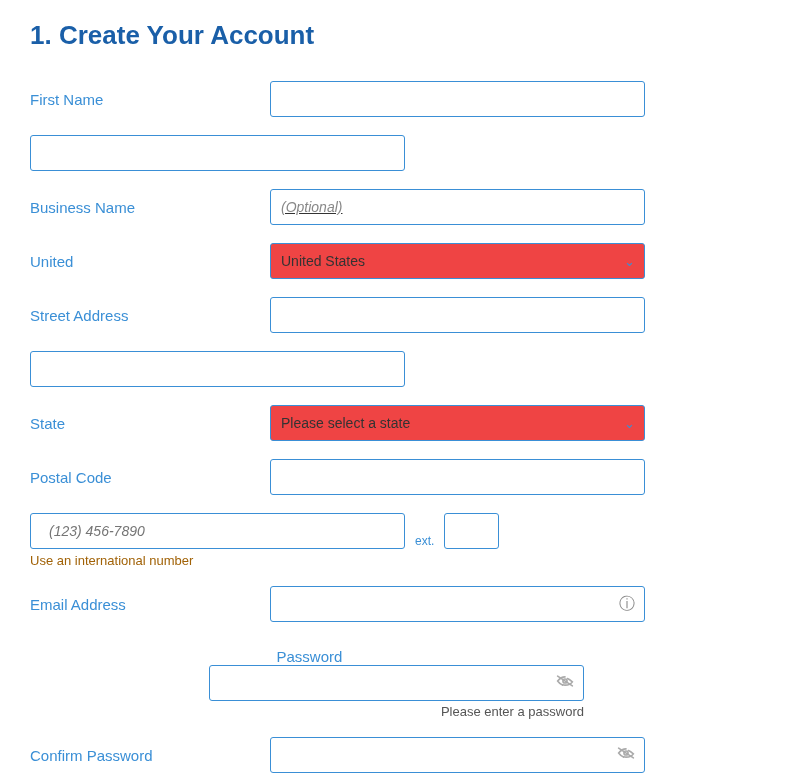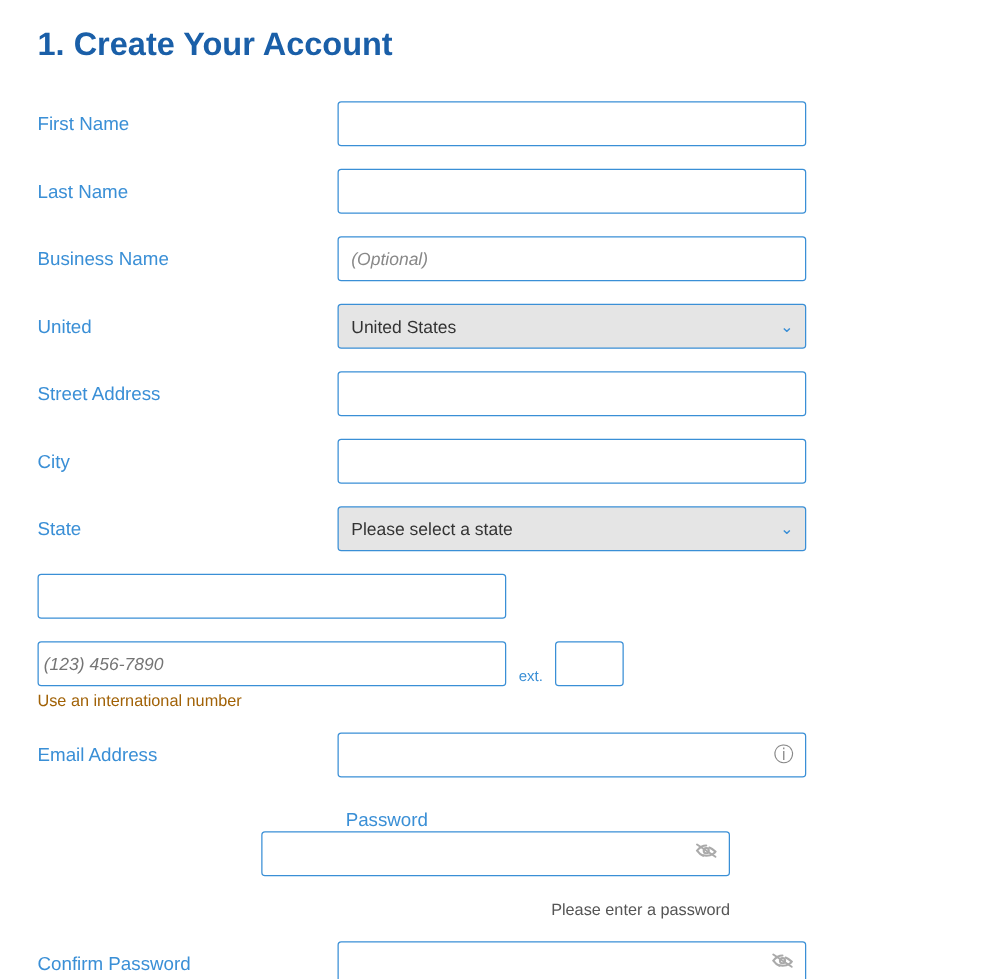--- a/index.html
+++ b/index.html
@@ -42,20 +42,21 @@
     .form-input {
       width: 100%;
       max-width: 375px;
       height: 36px;
       border: 1.5px solid #3a8fd6;
       border-radius: 3px;
       padding: 0 10px;
       font-size: 14px;
       color: #333;
       outline: none;
+      text-decoration: underline;
     }
 
     .form-input.placeholder-italic::placeholder {
       font-style: italic;
       color: #888;
     }
 
     .select-wrapper {
       position: relative;
       width: 100%;
@@ -63,21 +64,21 @@
     }
 
     .form-select {
       width: 100%;
       height: 36px;
       border: 1.5px solid #3a8fd6;
       border-radius: 3px;
       padding: 0 36px 0 10px;
       font-size: 14px;
       color: #333;
-      background: #e5e5e5;
+      background: #ef4444;
       appearance: none;
       -webkit-appearance: none;
       cursor: pointer;
       outline: none;
     }
 
     .select-arrow {
       position: absolute;
       right: 10px;
       top: 50%;
@@ -96,21 +97,21 @@
       position: relative;
       max-width: 375px;
       width: 375px;
     }
 
     .phone-input {
       width: 100%;
       height: 36px;
       border: 1.5px solid #3a8fd6;
       border-radius: 3px;
-      padding: 0 4px;
+      padding: 0 18px;
       font-size: 14px;
       color: #555;
       font-style: italic;
       outline: none;
     }
 
     .phone-ext-label {
       color: #3a8fd6;
       font-size: 12px;
       margin: 0 10px;
@@ -167,37 +168,35 @@
       color: #555;
       font-size: 13px;
       text-align: right;
       max-width: 375px;
       margin-top: 3px;
     }
 
     .password-field-wrapper {
       display: flex;
       flex-direction: column;
-      gap: 16px;
     }
   </style>
 </head>
 <body>
 
 <h1>1. Create Your Account</h1>
 
 <div class="form-row">
   <div class="form-label">First Name</div>
   <div class="form-field">
     <input class="form-input" type="text" style="">
   </div>
 </div>
 
 <div class="form-row">
-  <div class="form-label">Last Name</div>
   <div class="form-field">
     <input class="form-input" type="text" style="">
   </div>
 </div>
 
 <div class="form-row">
   <div class="form-label">Business Name</div>
   <div class="form-field">
     <input class="form-input placeholder-italic" type="text" placeholder="(Optional)" style="">
   </div>
@@ -220,21 +219,20 @@
 </div>
 
 <div class="form-row">
   <div class="form-label">Street Address</div>
   <div class="form-field">
     <input class="form-input" type="text" style="">
   </div>
 </div>
 
 <div class="form-row">
-  <div class="form-label">City</div>
   <div class="form-field">
     <input class="form-input" type="text" style="">
   </div>
 </div>
 
 <div class="form-row">
   <div class="form-label">State</div>
   <div class="form-field">
     <div class="select-wrapper">
       <select class="form-select">
@@ -248,20 +246,21 @@
         <option>Georgia</option>
         <option>New York</option>
         <option>Texas</option>
       </select>
       <span class="select-arrow">⌄</span>
     </div>
   </div>
 </div>
 
 <div class="form-row">
+  <div class="form-label">Postal Code</div>
   <div class="form-field">
     <input class="form-input" type="text" style="">
   </div>
 </div>
 
 <div class="form-row" style="align-items: flex-start;">
   <div class="form-field">
     <div class="phone-row">
       <div class="phone-input-wrapper">
         <input class="phone-input" type="text" placeholder="(123) 456-7890" style="">

